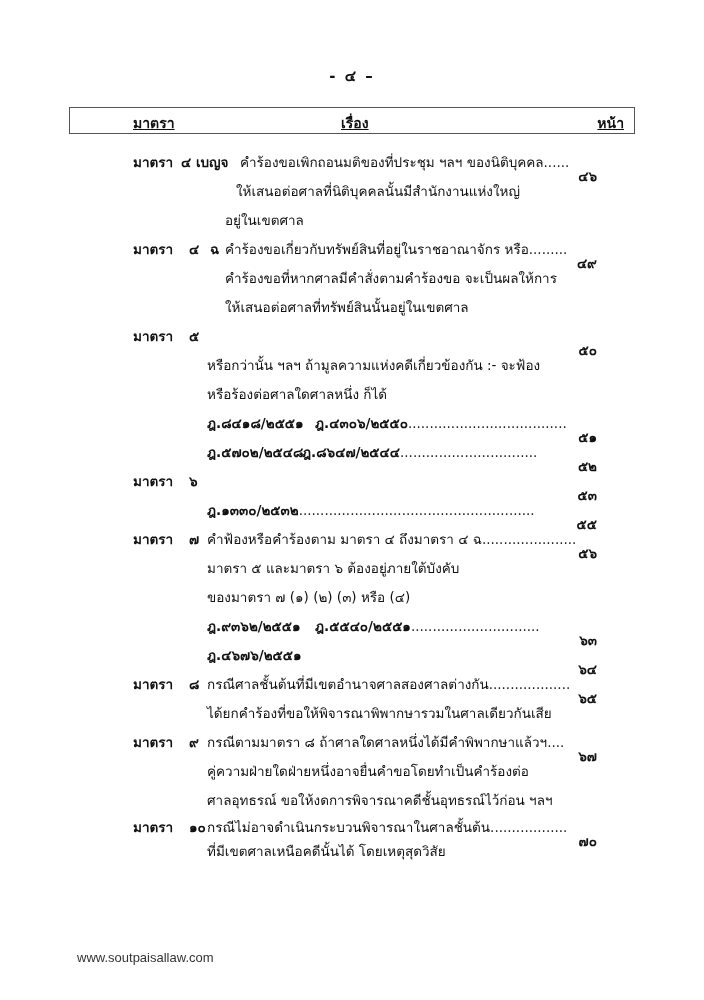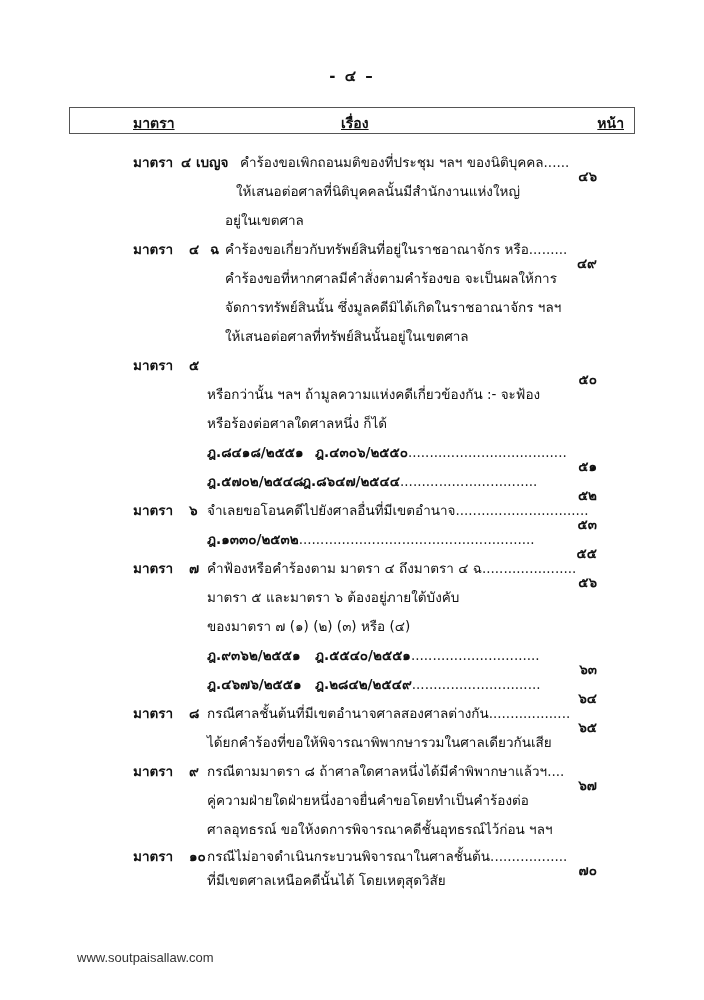--- a/index.html
+++ b/index.html
@@ -137,23 +137,20 @@
     <div class="line">
       <span class="sec-label">มาตรา</span>
       <span class="sec-num" style="left:56px; word-spacing:6px">๔ ฉ</span>
       <span class="title-text" style="left:92px"><span>คำร้องขอเกี่ยวกับทรัพย์สินที่อยู่ในราชอาณาจักร  หรือ</span><span class="dots">.........</span></span>
       <span class="pg">๔๙</span>
     </div>
     <div class="line">
         <span class="cont" style="left:92px">คำร้องขอที่หากศาลมีคำสั่งตามคำร้องขอ  จะเป็นผลให้การ</span>
       </div>
     <div class="line">
-        <span class="cont" style="left:92px">จัดการทรัพย์สินนั้น  ซึ่งมูลคดีมิได้เกิดในราชอาณาจักร ฯลฯ</span>
-      </div>
-    <div class="line">
         <span class="cont" style="left:92px"> ให้เสนอต่อศาลที่ทรัพย์สินนั้นอยู่ในเขตศาล</span>
       </div>
   </div>
 
   <div class="entry">
     <div class="line">
       <span class="sec-label">มาตรา</span>
       <span class="sec-num" style="left:56px">๕</span>
       <span class="pg">๕๐</span>
     </div>
@@ -172,21 +169,20 @@
       <span class="case" style="left:74px">ฎ.๕๗๐๒/๒๕๔๘</span>
       <span class="case" style="left:169px"><span>ฎ.๘๖๔๗/๒๕๔๔</span><span class="dots" style="font-weight:normal">................................</span></span>
       <span class="pg">๕๒</span>
     </div>
   </div>
 
   <div class="entry">
     <div class="line">
       <span class="sec-label">มาตรา</span>
       <span class="sec-num" style="left:56px">๖</span>
-      <span class="title-text" style="left:74px"><span>จำเลยขอโอนคดีไปยังศาลอื่นที่มีเขตอำนาจ</span><span class="dots">...............................</span></span>
       <span class="pg">๕๓</span>
     </div>
     <div class="line case-line">
       <span class="case" style="left:74px"><span>ฎ.๑๓๓๐/๒๕๓๒</span><span class="dots" style="font-weight:normal">.......................................................</span></span>
       <span class="pg">๕๕</span>
     </div>
   </div>
 
   <div class="entry">
     <div class="line">
@@ -201,21 +197,20 @@
     <div class="line">
         <span class="cont" style="left:74px">ของมาตรา ๗ (๑) (๒) (๓) หรือ (๔)</span>
       </div>
     <div class="line case-line">
       <span class="case" style="left:74px">ฎ.๙๓๖๒/๒๕๕๑</span>
       <span class="case" style="left:182px"><span>ฎ.๕๕๔๐/๒๕๕๑</span><span class="dots" style="font-weight:normal">..............................</span></span>
       <span class="pg">๖๓</span>
     </div>
     <div class="line case-line">
       <span class="case" style="left:74px">ฎ.๔๖๗๖/๒๕๕๑</span>
-      <span class="case" style="left:182px"><span>ฎ.๒๘๔๒/๒๕๔๙</span><span class="dots" style="font-weight:normal">..............................</span></span>
       <span class="pg">๖๔</span>
     </div>
   </div>
 
   <div class="entry">
     <div class="line">
       <span class="sec-label">มาตรา</span>
       <span class="sec-num" style="left:56px">๘</span>
       <span class="title-text" style="left:74px"><span>กรณีศาลชั้นต้นที่มีเขตอำนาจศาลสองศาลต่างกัน</span><span class="dots">...................</span></span>
       <span class="pg">๖๕</span>

